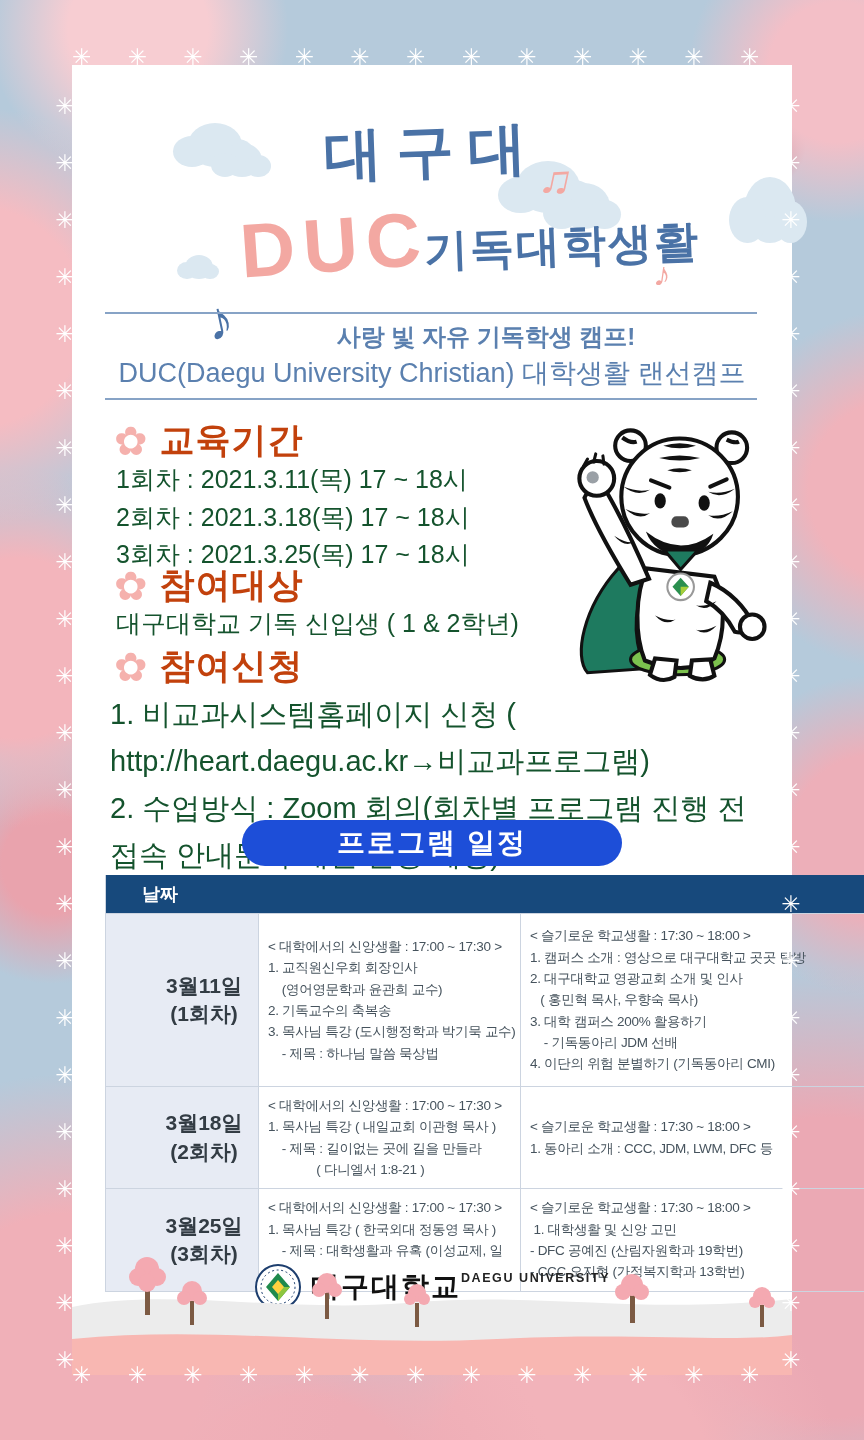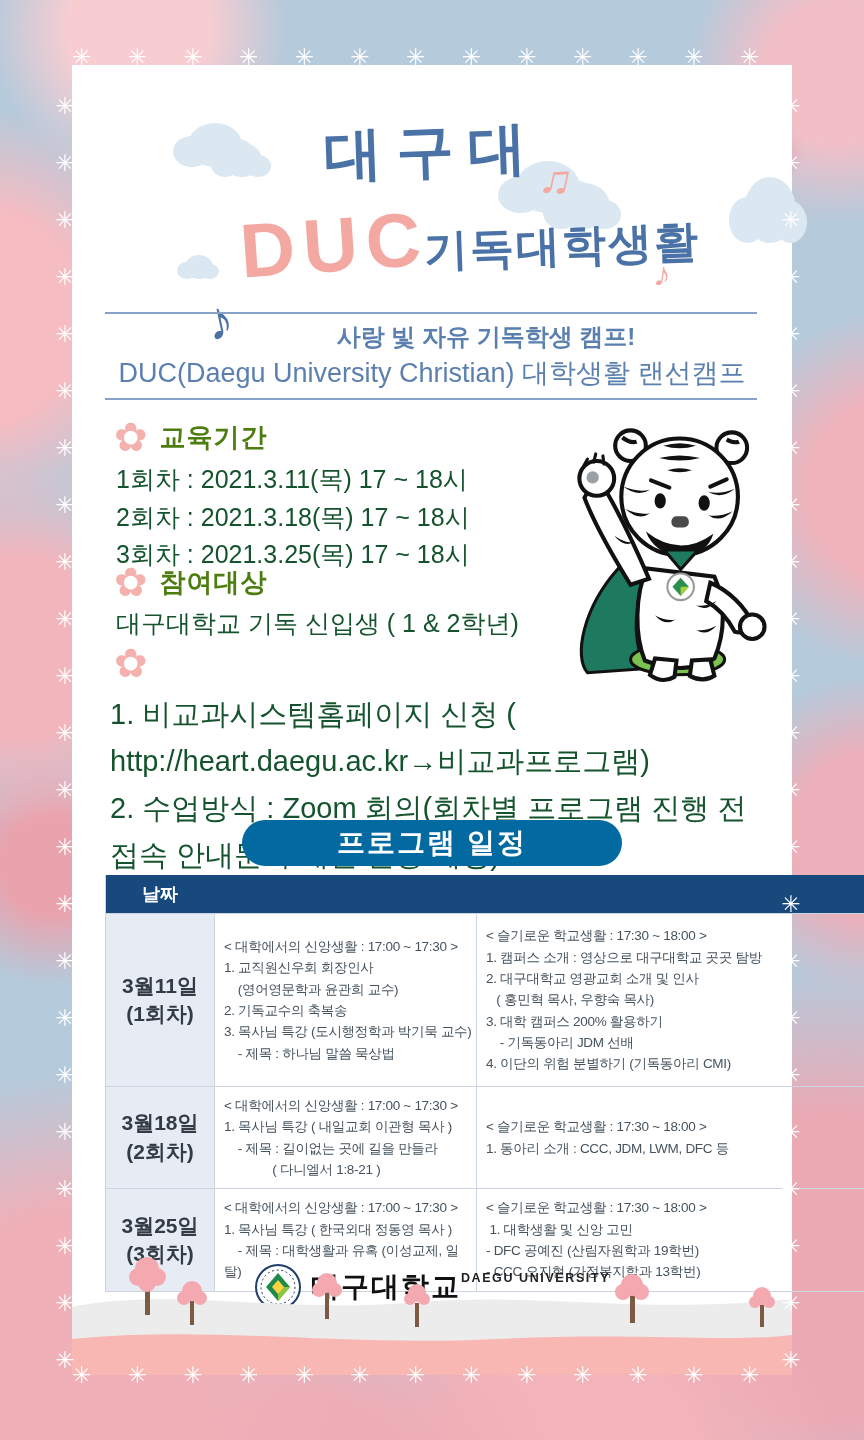--- a/index.html
+++ b/index.html
@@ -45,37 +45,37 @@
   .t-rest{position:absolute;left:352px;top:152px;font-size:44px;font-weight:bold;
     letter-spacing:2px;transform:rotate(-2deg);}
   .note{position:absolute;line-height:1;}
   .hline{position:absolute;left:33px;width:652px;height:2px;background:#87a3c6;}
   .sub1{position:absolute;left:0;top:256px;width:828px;text-align:center;
     font-size:24px;font-weight:bold;color:#5b80af;}
   .sub2{position:absolute;left:0;top:290px;width:720px;text-align:center;
     font-size:27px;color:#5b80af;}
   .sec-head{position:absolute;display:flex;align-items:center;gap:12px;}
   .flower{font-size:40px;line-height:1;color:#f5b1ad;}
-  .sec-title{font-size:26px;font-weight:bold;color:#4d7c0f;letter-spacing:1px;}
+  .sec-title{font-size:35px;font-weight:bold;color:#c2410c;letter-spacing:1px;}
   .sec-body{position:absolute;font-size:25px;color:#14532d;white-space:pre-wrap;line-height:1.5;}
   .sec-body.small{font-size:29px;line-height:1.62;}
   .tiger{position:absolute;left:452px;top:350px;width:256px;height:268px;}
   .pill{position:absolute;left:170px;top:755px;width:380px;height:46px;border-radius:24px;
-    background:#0369a1;color:#ffffff;font-size:28px;font-weight:bold;letter-spacing:2px;
+    background:#1d4ed8;color:#ffffff;font-size:28px;font-weight:bold;letter-spacing:2px;
     display:flex;align-items:center;justify-content:center;}
   
   .table{position:absolute;left:33px;top:810px;width:772px;border:1px solid #ccd4e0;border-top:none;box-sizing:border-box;}
   .thead{display:flex;background:#17497c;color:#fff;font-weight:bold;font-size:18px;height:38px;align-items:center;}
   .th-date{width:108px;text-align:center;}
   .th-prog{flex:1;text-align:center;}
   .trow{display:flex;border-top:1px solid #ccd4e0;}
   .trow:first-of-type{border-top:none;}
   .cell-date{width:108px;background:#e7ebf4;display:flex;align-items:center;justify-content:center;
     text-align:center;font-weight:bold;font-size:21px;color:#333c44;white-space:pre-line;
-    line-height:1.35;border-right:1px solid #ccd4e0;flex:none;}
+    line-height:1.35;border-right:1px solid #ccd4e0;flex:none;padding-left:44px;}
   .cell{padding:8px 4px 8px 9px;font-size:13.5px;letter-spacing:-0.3px;color:#46535d;
     white-space:pre-wrap;line-height:1.58;display:flex;align-items:center;box-sizing:border-box;}
   .cell.l{width:262px;flex:none;border-right:1px solid #ccd4e0;}
   .cell.r{flex:1;}
   .r1{min-height:172px;} .r2{min-height:88px;} .r3{min-height:92px;}
   
   .logo{position:absolute;left:0;top:1198px;width:720px;display:flex;align-items:center;justify-content:center;gap:9px;}
   .logo-txt{display:flex;flex-direction:row;line-height:1.05;}
   .logo-kr{font-size:28px;font-weight:bold;color:#111;letter-spacing:2px;}
   .logo-en{font-size:12.5px;font-weight:bold;color:#222;letter-spacing:1.6px;}
@@ -181,20 +181,21 @@
 3회차 : 2021.3.25(목) 17 ~ 18시</div>
 
   <div class="sec-head" style="left:42px;top:497px;">
     <span class="flower">✿</span>
     <span class="sec-title">참여대상</span>
   </div>
   <div class="sec-body" style="left:44px;top:540px;">대구대학교 기독 신입생 ( 1 &amp; 2학년)</div>
 
   <div class="sec-head" style="left:42px;top:578px;">
     <span class="flower">✿</span>
+    <span class="sec-title">참여신청</span>
   </div>
   <div class="sec-body small" style="left:38px;top:626px;width:660px;">1. 비교과시스템홈페이지 신청 ( http://heart.daegu.ac.kr→비교과프로그램)
 2. 수업방식 : Zoom 회의(회차별 프로그램 진행 전 접속 안내문자 개별 발송 예정)</div>
 
   <svg class="tiger" viewBox="0 0 250 262">
 
     <path d="M92,150 C58,188 48,236 62,252 L118,248 C104,212 108,180 124,158 Z" fill="#1e7a5f" stroke="#111" stroke-width="3"></path>
     <ellipse cx="150" cy="239" rx="46" ry="15" fill="#7cc24e" stroke="#111" stroke-width="3"></ellipse>
 
     <path d="M120,150 C108,176 108,216 118,240 C142,250 170,250 186,238 C197,212 197,182 186,158 Z" fill="#fff" stroke="#111" stroke-width="4"></path>

